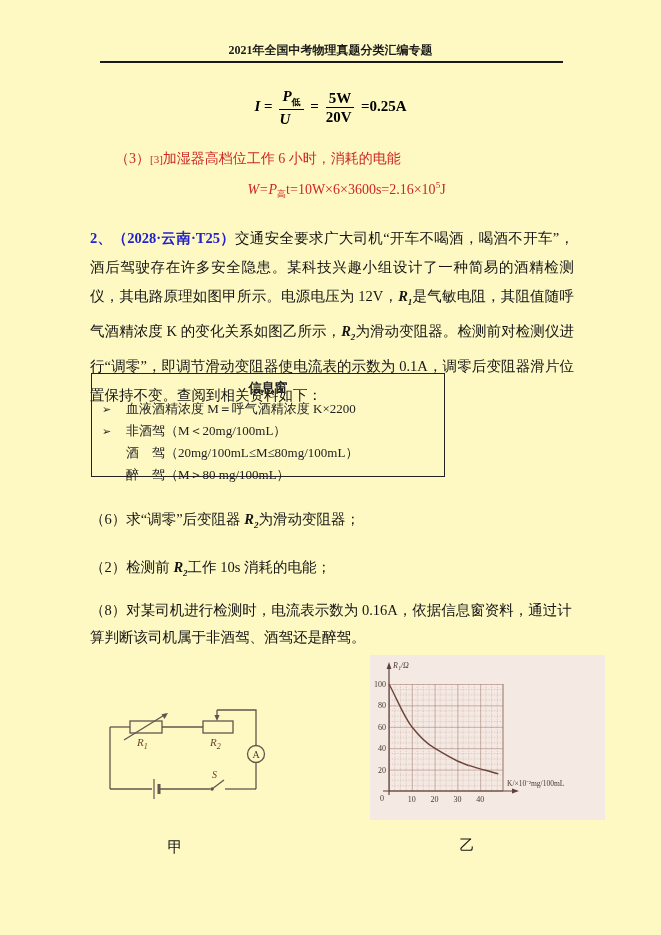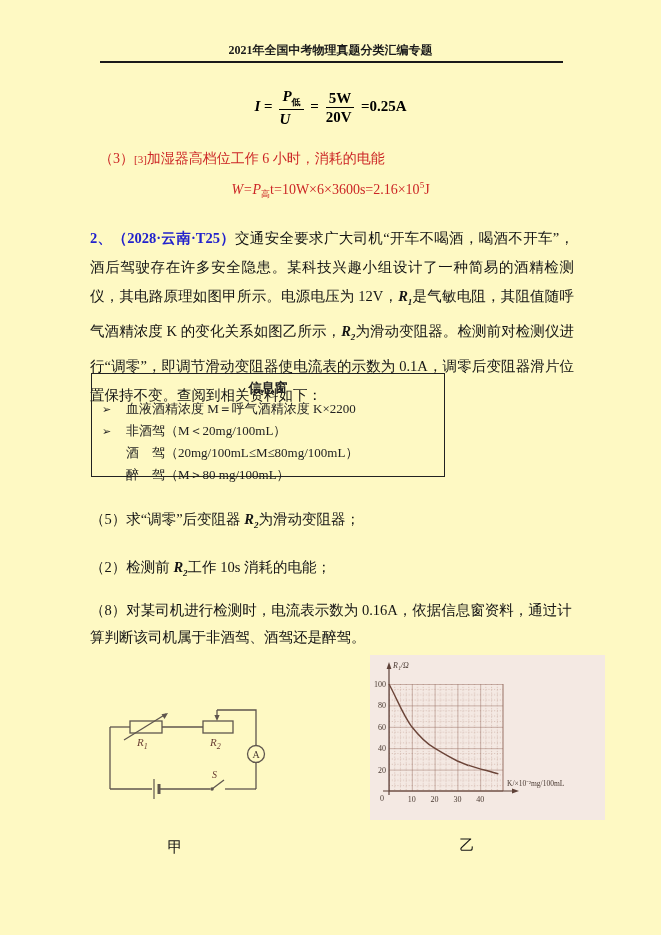--- a/index.html
+++ b/index.html
@@ -18,21 +18,21 @@
   }
   .formula1 {
     position:absolute; top:88px; left:0; width:100%;
     text-align:center; font-size:15px; font-weight:bold; color:#000;
   }
   .frac { display:inline-flex; flex-direction:column; vertical-align:middle; text-align:left; margin:0 3px; }
   .frac .num { border-bottom:1.5px solid #000; padding:0 3px 1px; line-height:1.1; }
   .frac .den { padding-top:1px; line-height:1.1; }
   .var { font-style:italic; }
   sub.small { font-size:9px; }
-  .red { color:#cc2626; }
+  .red { color:#cc2626;margin-left:16px; }
   .part3 {
     position:absolute; top:150px; left:99px; font-size:14px;
   }
   .part3 .ref { font-size:11px; }
   .formula2 {
     position:absolute; top:180px; left:0; width:100%;
     text-align:center; font-size:14px;
   }
   .formula2 sup { font-size:9px; }
   .para {
@@ -106,21 +106,21 @@
       <span class="ib-bullet"></span>
       <span>酒　驾（20mg/100mL≤M≤80mg/100mL）</span>
     </div>
     <div class="ib-row">
       <span class="ib-bullet"></span>
       <span>醉　驾（M＞80 mg/100mL）</span>
     </div>
   </div>
 
   <div class="question q1">
-    <span>（5）求“调零”后变阻器 </span><span class="rsub"><span>R</span><sub>2</sub></span><span>为滑动变阻器；</span>
+    <span>（6）求“调零”后变阻器 </span><span class="rsub"><span>R</span><sub>2</sub></span><span>为滑动变阻器；</span>
   </div>
   <div class="question q2">
     <span>（2）检测前 </span><span class="rsub"><span>R</span><sub>2</sub></span><span>工作 10s 消耗的电能；</span>
   </div>
   <div class="question q3">（8）对某司机进行检测时，电流表示数为 0.16A，依据信息窗资料，通过计算判断该司机属于非酒驾、酒驾还是醉驾。</div>
 
   <svg class="fig-jia" width="215" height="140" viewBox="0 0 215 140">
     <g stroke="#5f564e" stroke-width="1.3" fill="none">
       <path d="M22,39 L42,39"></path>
       <rect x="42" y="33" width="32" height="12"></rect>

